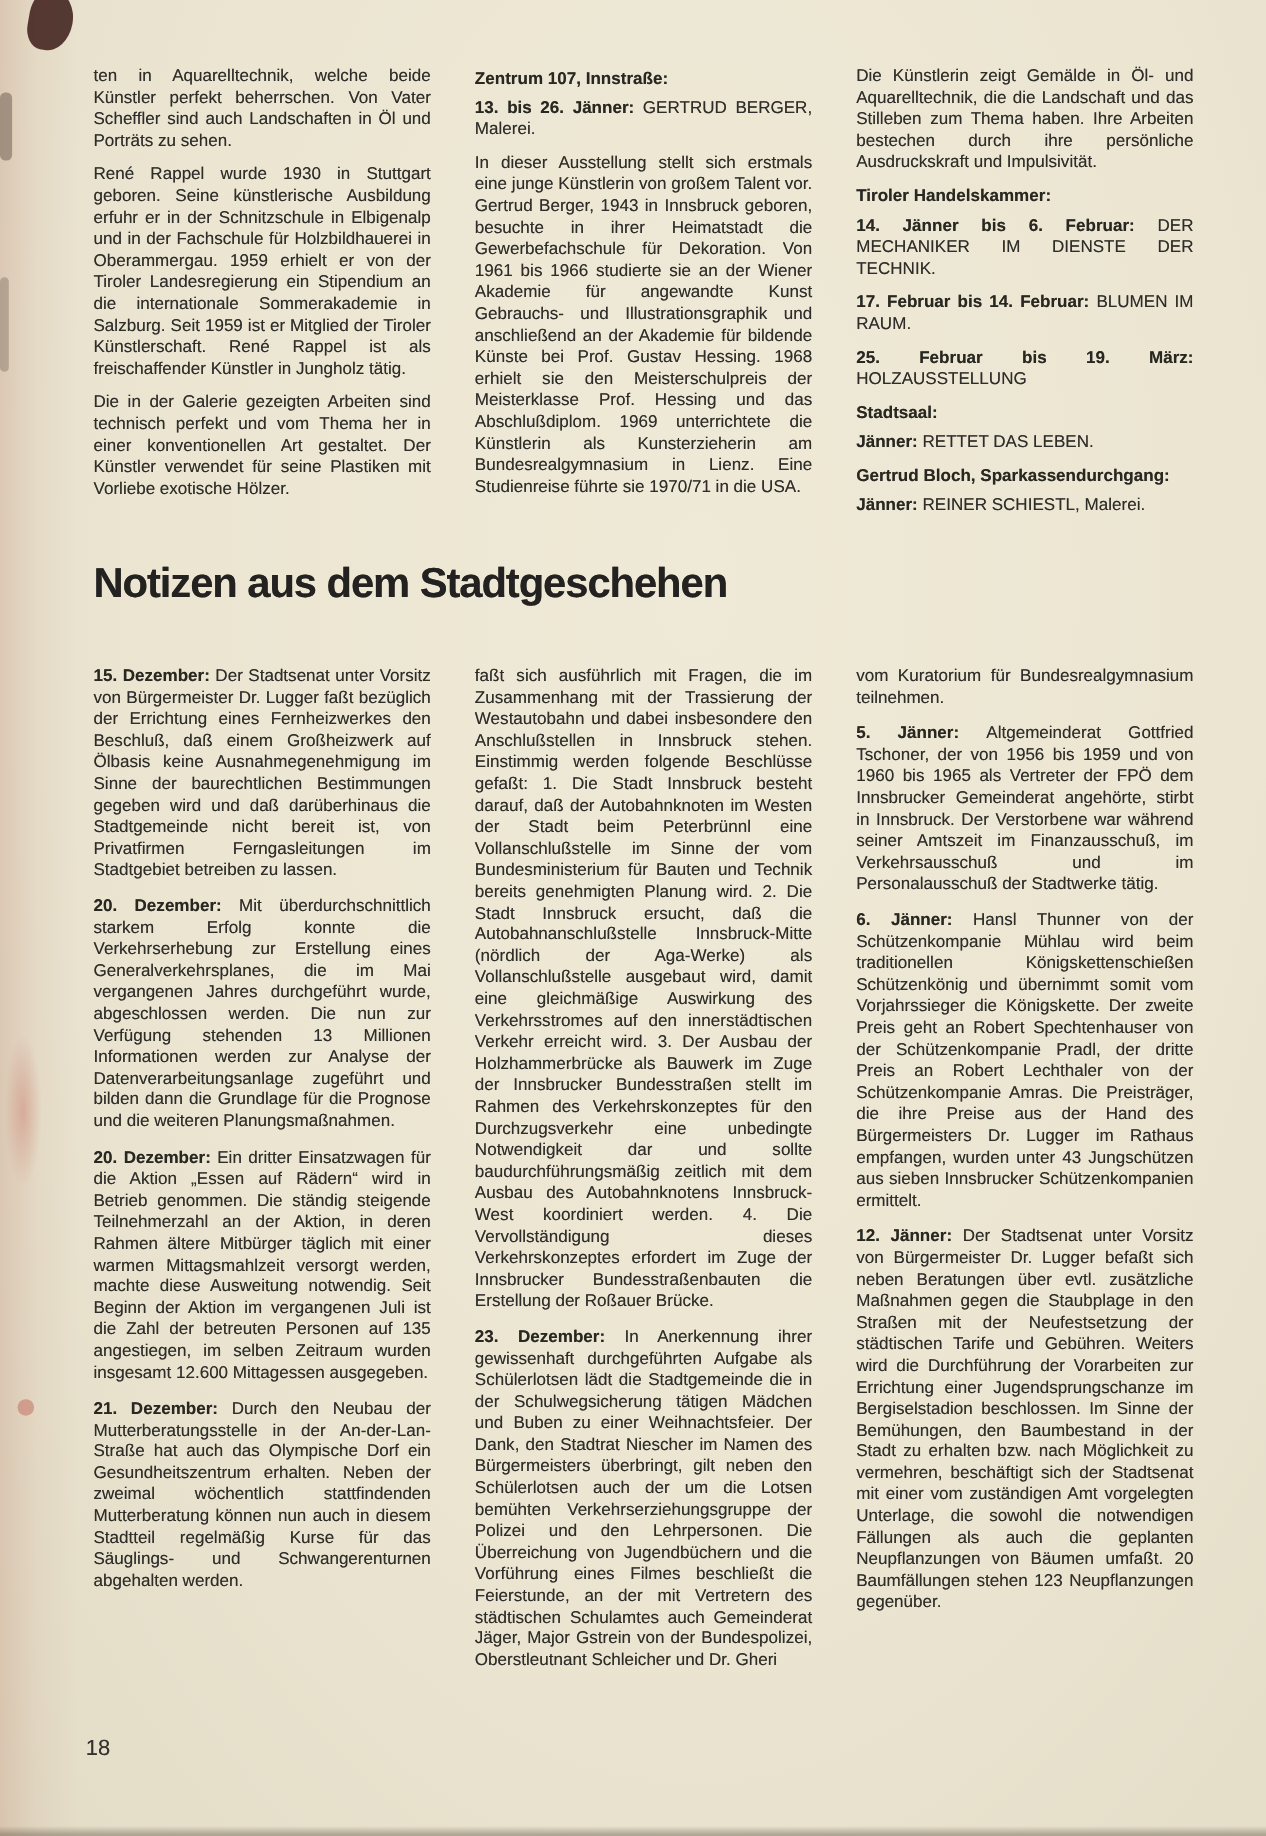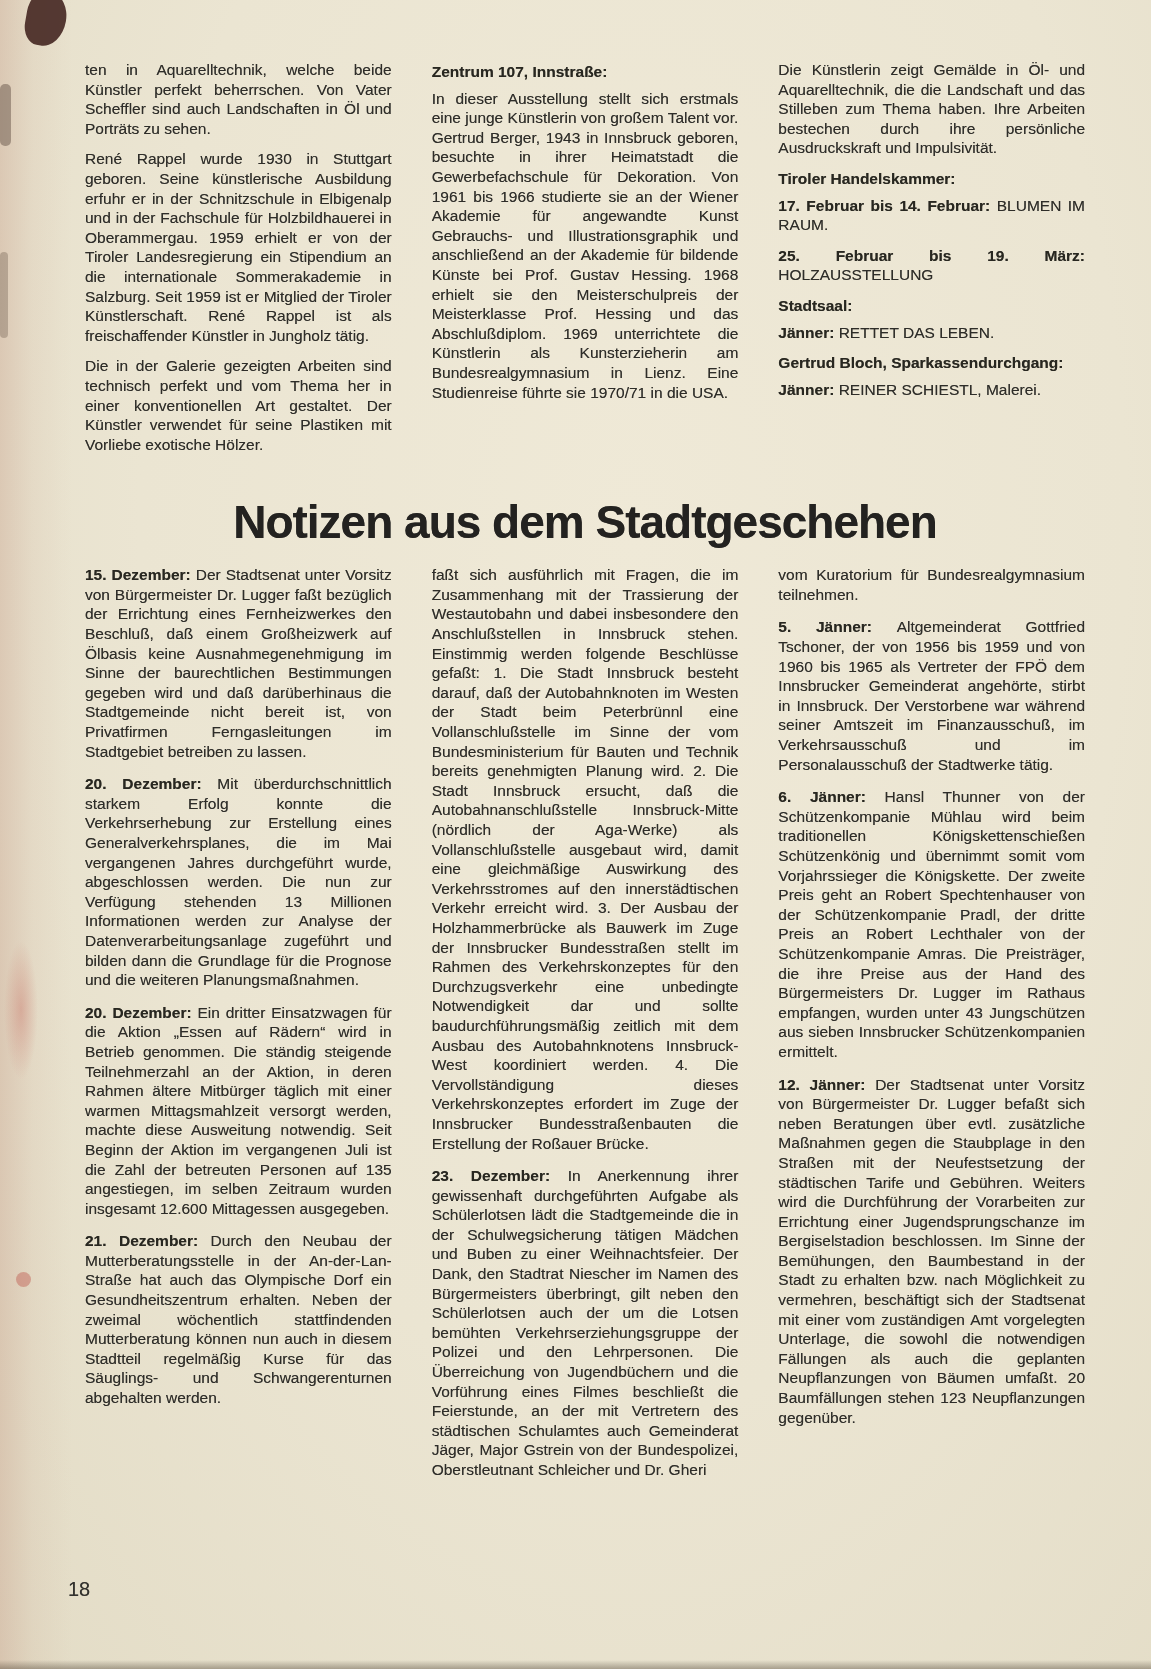--- a/index.html
+++ b/index.html
@@ -46,31 +46,31 @@
     text-align:justify;
     color:#2e2d29;
     text-shadow:0 0 0.4px rgba(46,45,41,.55);
   }
   .col p.para   { margin:0 0 11px 0; }
   .col p.subhead{ margin:2px 0 7px 0; }
   .bottom-cols .col p.para { margin-bottom:13px; }
   strong { font-weight:700; color:#282720;margin-top:12px; }
 
   .headline {
-    margin:30px 0 16px 0;
-    text-align:center;
-    font-size:46px;
+    margin:30px 0 52px 0;
+    text-align:left;
+    font-size:38px;
     font-weight:700;
     letter-spacing:-1px;
     color:#232220;
     text-shadow:0 0 0.6px rgba(35,34,32,.7);
   }
 
   .page-number {
-    position:absolute; left:68px; top:1578px;
+    position:absolute; left:78px; top:1578px;
     font-size:20px; color:#33322e;
     text-shadow:0 0 0.4px rgba(46,45,41,.55);
   }
 </style>
 </head>
 <body>
 
 <div class="page">
 
   <div class="artifact edge-left"></div>
@@ -84,25 +84,27 @@
   <div class="content">
 
     <section class="cols top-cols">
       <div class="col">
           <p class="para">ten in Aquarelltechnik, welche beide Künstler perfekt beherrschen. Von Vater Scheffler sind auch Landschaften in Öl und Porträts zu sehen.</p>
           <p class="para">René Rappel wurde 1930 in Stuttgart geboren. Seine künstlerische Ausbildung erfuhr er in der Schnitzschule in Elbigenalp und in der Fachschule für Holzbildhauerei in Oberammergau. 1959 erhielt er von der Tiroler Landesregierung ein Stipendium an die internationale Sommerakademie in Salzburg. Seit 1959 ist er Mitglied der Tiroler Künstlerschaft. René Rappel ist als freischaffender Künstler in Jungholz tätig.</p>
           <p class="para">Die in der Galerie gezeigten Arbeiten sind technisch perfekt und vom Thema her in einer konventionellen Art gestaltet. Der Künstler verwendet für seine Plastiken mit Vorliebe exotische Hölzer.</p>
         </div>
       <div class="col">
           <p class="subhead"><strong>Zentrum 107, Innstraße:</strong></p>
+          <p class="para"><strong>13. bis 26. Jänner: </strong>GERTRUD BERGER, Malerei.</p>
           <p class="para">In dieser Ausstellung stellt sich erstmals eine junge Künstlerin von großem Talent vor. Gertrud Berger, 1943 in Innsbruck geboren, besuchte in ihrer Heimatstadt die Gewerbefachschule für Dekoration. Von 1961 bis 1966 studierte sie an der Wiener Akademie für angewandte Kunst Gebrauchs- und Illustrationsgraphik und anschließend an der Akademie für bildende Künste bei Prof. Gustav Hessing. 1968 erhielt sie den Meisterschulpreis der Meisterklasse Prof. Hessing und das Abschlußdiplom. 1969 unterrichtete die Künstlerin als Kunsterzieherin am Bundesrealgymnasium in Lienz. Eine Studienreise führte sie 1970/71 in die USA.</p>
         </div>
       <div class="col">
           <p class="para">Die Künstlerin zeigt Gemälde in Öl- und Aquarelltechnik, die die Landschaft und das Stilleben zum Thema haben. Ihre Arbeiten bestechen durch ihre persönliche Ausdruckskraft und Impulsivität.</p>
           <p class="subhead"><strong>Tiroler Handelskammer:</strong></p>
+          <p class="para"><strong>14. Jänner bis 6. Februar: </strong>DER MECHANIKER IM DIENSTE DER TECHNIK.</p>
           <p class="para"><strong>17. Februar bis 14. Februar: </strong>BLUMEN IM RAUM.</p>
           <p class="para"><strong>25. Februar bis 19. März: </strong>HOLZAUSSTELLUNG</p>
           <p class="subhead"><strong>Stadtsaal:</strong></p>
           <p class="para"><strong>Jänner: </strong>RETTET DAS LEBEN.</p>
           <p class="subhead"><strong>Gertrud Bloch, Sparkassendurchgang:</strong></p>
           <p class="para"><strong>Jänner: </strong>REINER SCHIESTL, Malerei.</p>
         </div>
     </section>
 
     <h1 class="headline">Notizen aus dem Stadtgeschehen</h1>

